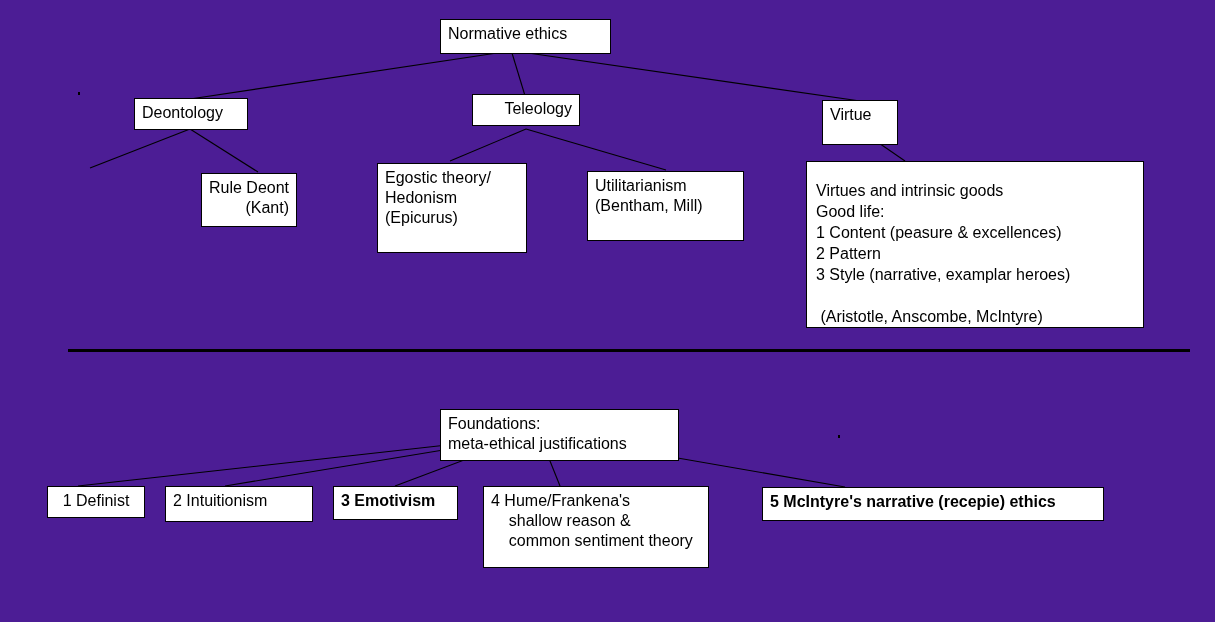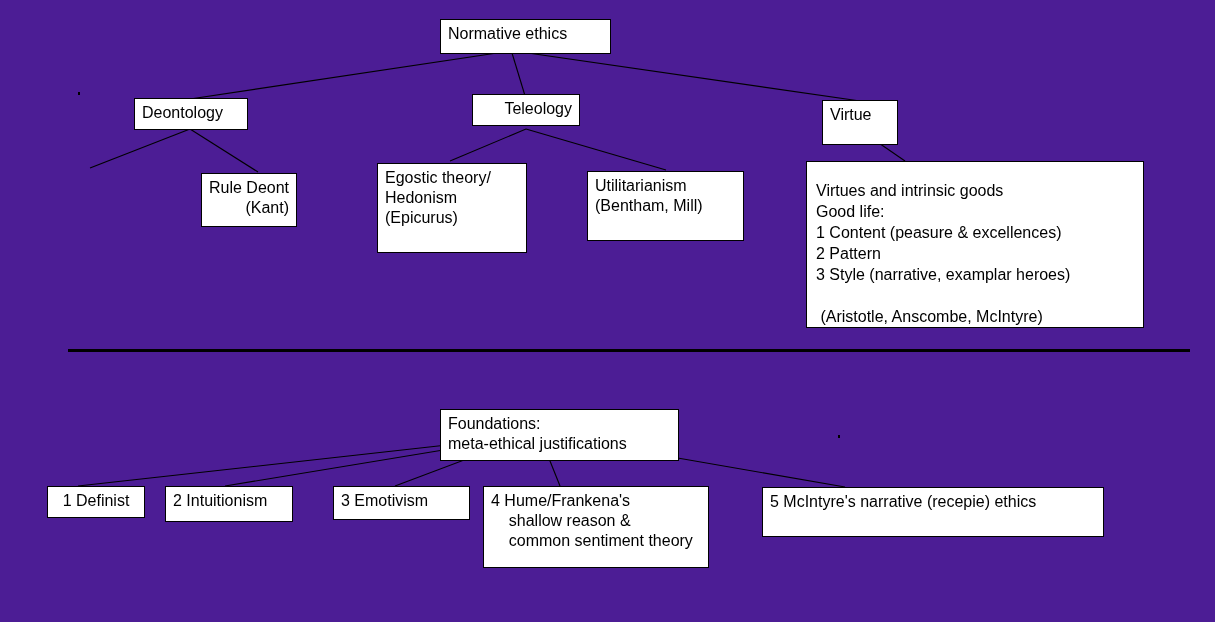--- a/index.html
+++ b/index.html
@@ -114,26 +114,26 @@
 
  (Aristotle, Anscombe, McIntyre)</div>
 
   <div class="divider" style="left:68px; top:349px; width:1122px; height:3px;"></div>
 
   <div class="node" style="left:440px; top:389px; width:239px; height:52px;margin-top:20px;">Foundations:
 meta-ethical justifications</div>
 
   <div class="node" style="left:47px; top:486px; width:98px; height:32px;text-align:center;">1 Definist</div>
 
-  <div class="node" style="left:165px; top:486px; width:128px; height:36px;">2 Intuitionism</div>
+  <div class="node" style="left:165px; top:486px; width:148px; height:36px;">2 Intuitionism</div>
 
-  <div class="node" style="left:333px; top:486px; width:137px; height:34px;">3 Emotivism</div>
+  <div class="node" style="left:333px; top:486px; width:125px; height:34px;font-weight:bold;">3 Emotivism</div>
 
   <div class="node" style="left:483px; top:486px; width:226px; height:82px;">4 Hume/Frankena's
     shallow reason &amp;
     common sentiment theory</div>
 
-  <div class="node" style="left:762px; top:487px; width:342px; height:50px;">5 McIntyre's narrative (recepie) ethics</div>
+  <div class="node" style="left:762px; top:487px; width:342px; height:34px;font-weight:bold;">5 McIntyre's narrative (recepie) ethics</div>
 
   <div class="speck" style="left:78px; top:92px;"></div>
   <div class="speck" style="left:838px; top:435px;"></div>
 
 </div>
 
 </body></html>

